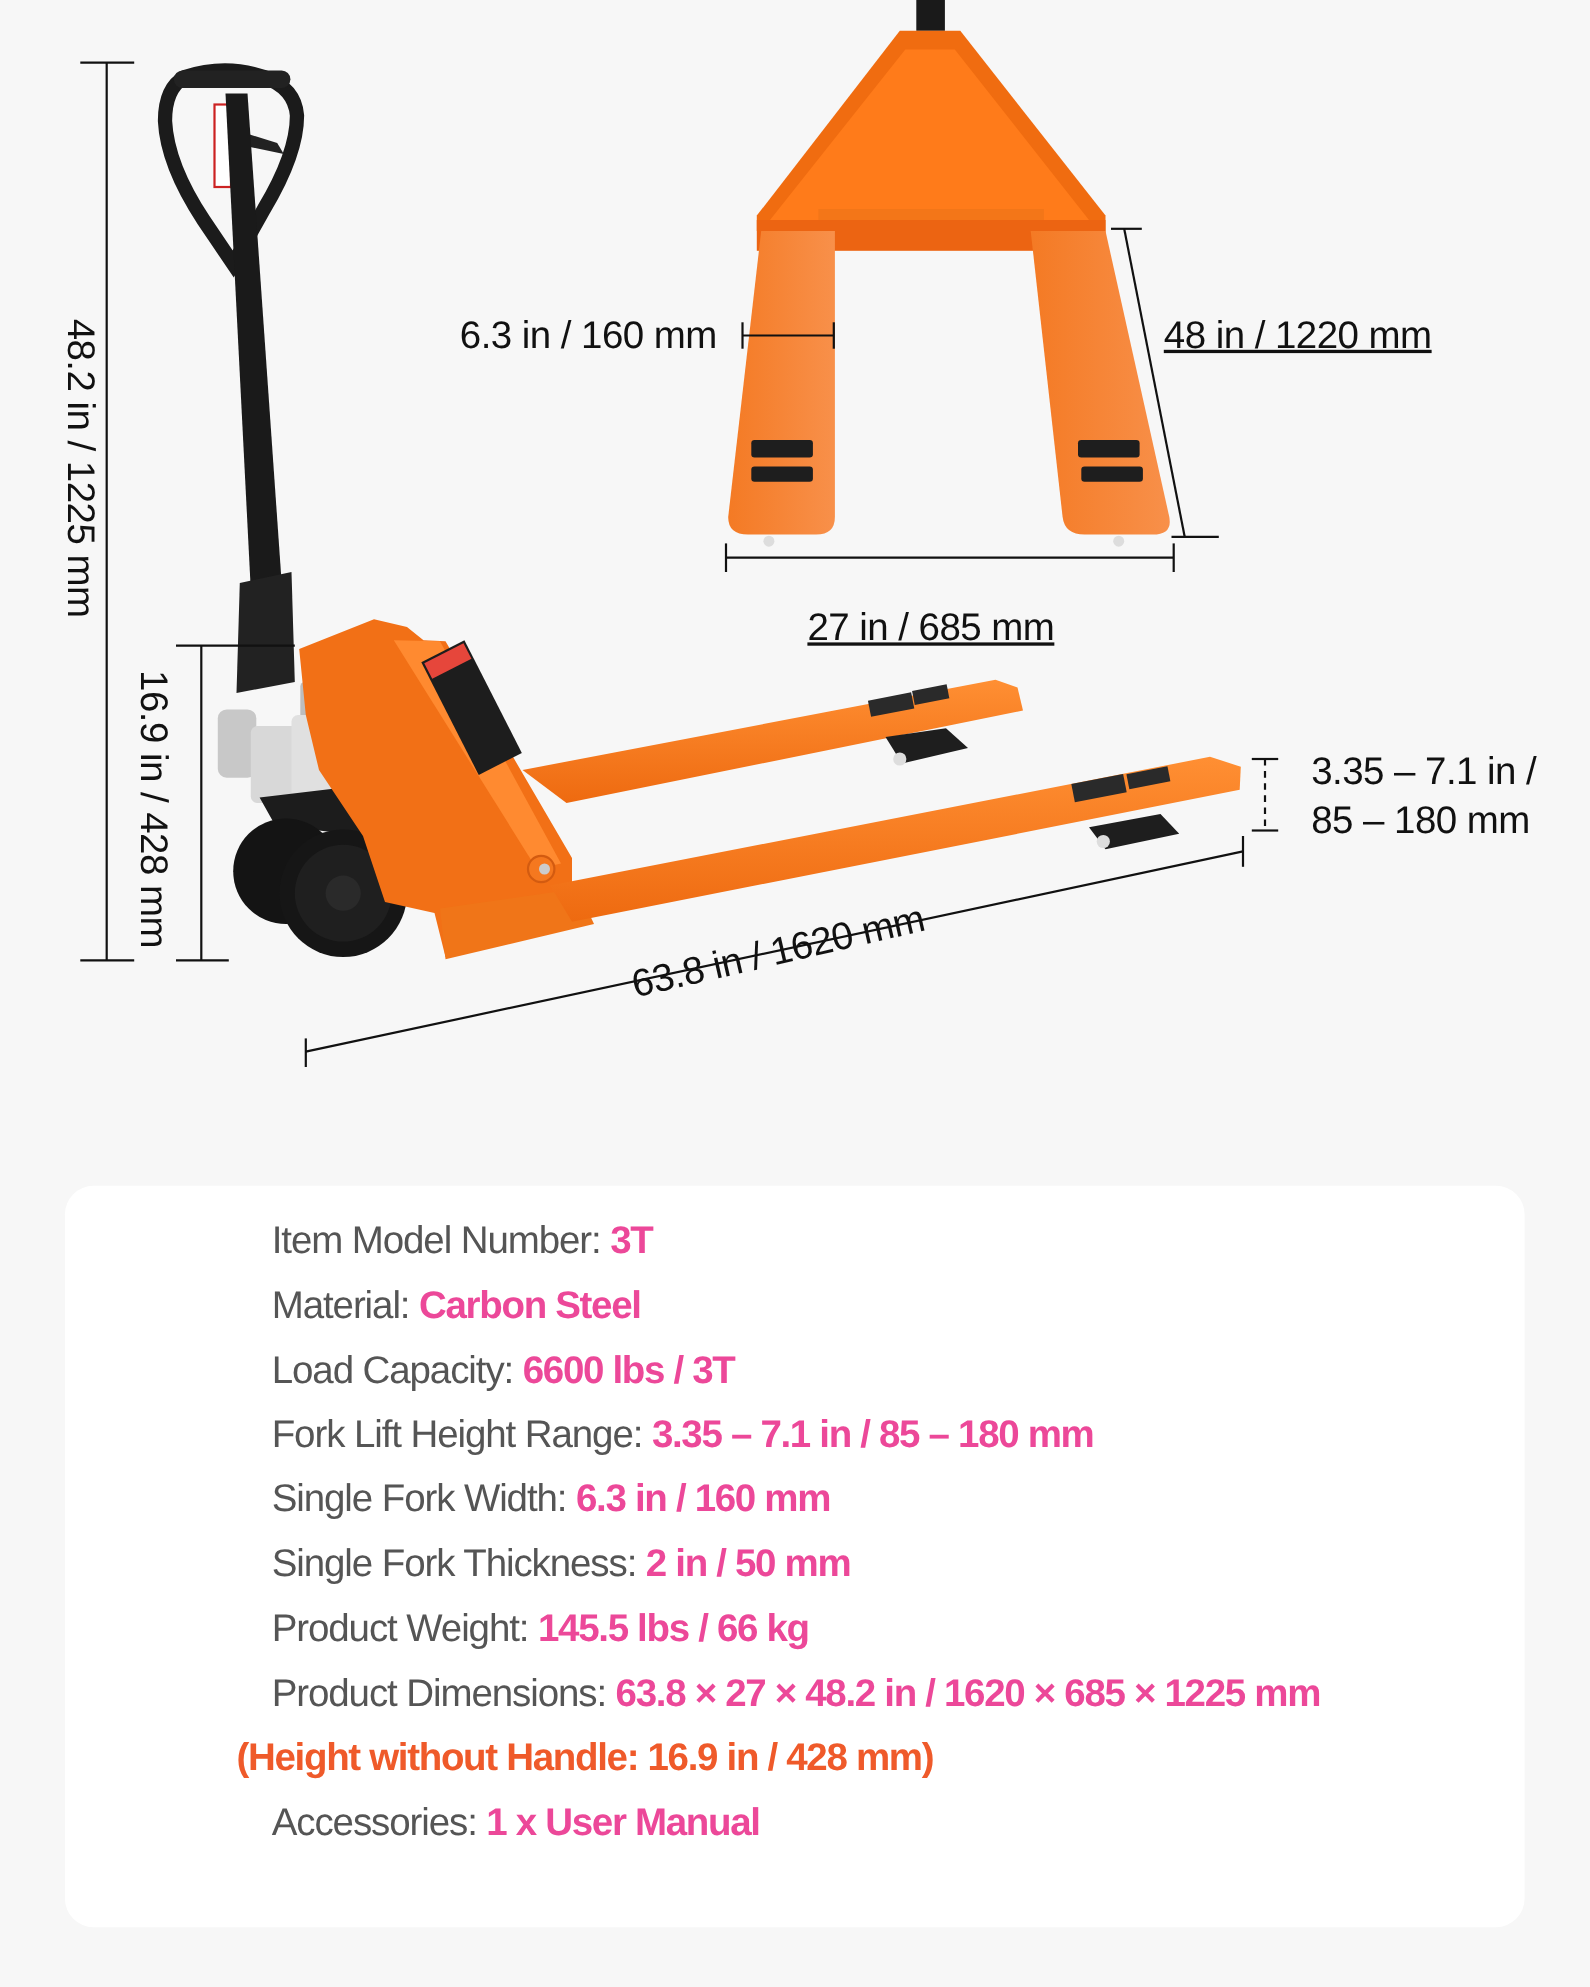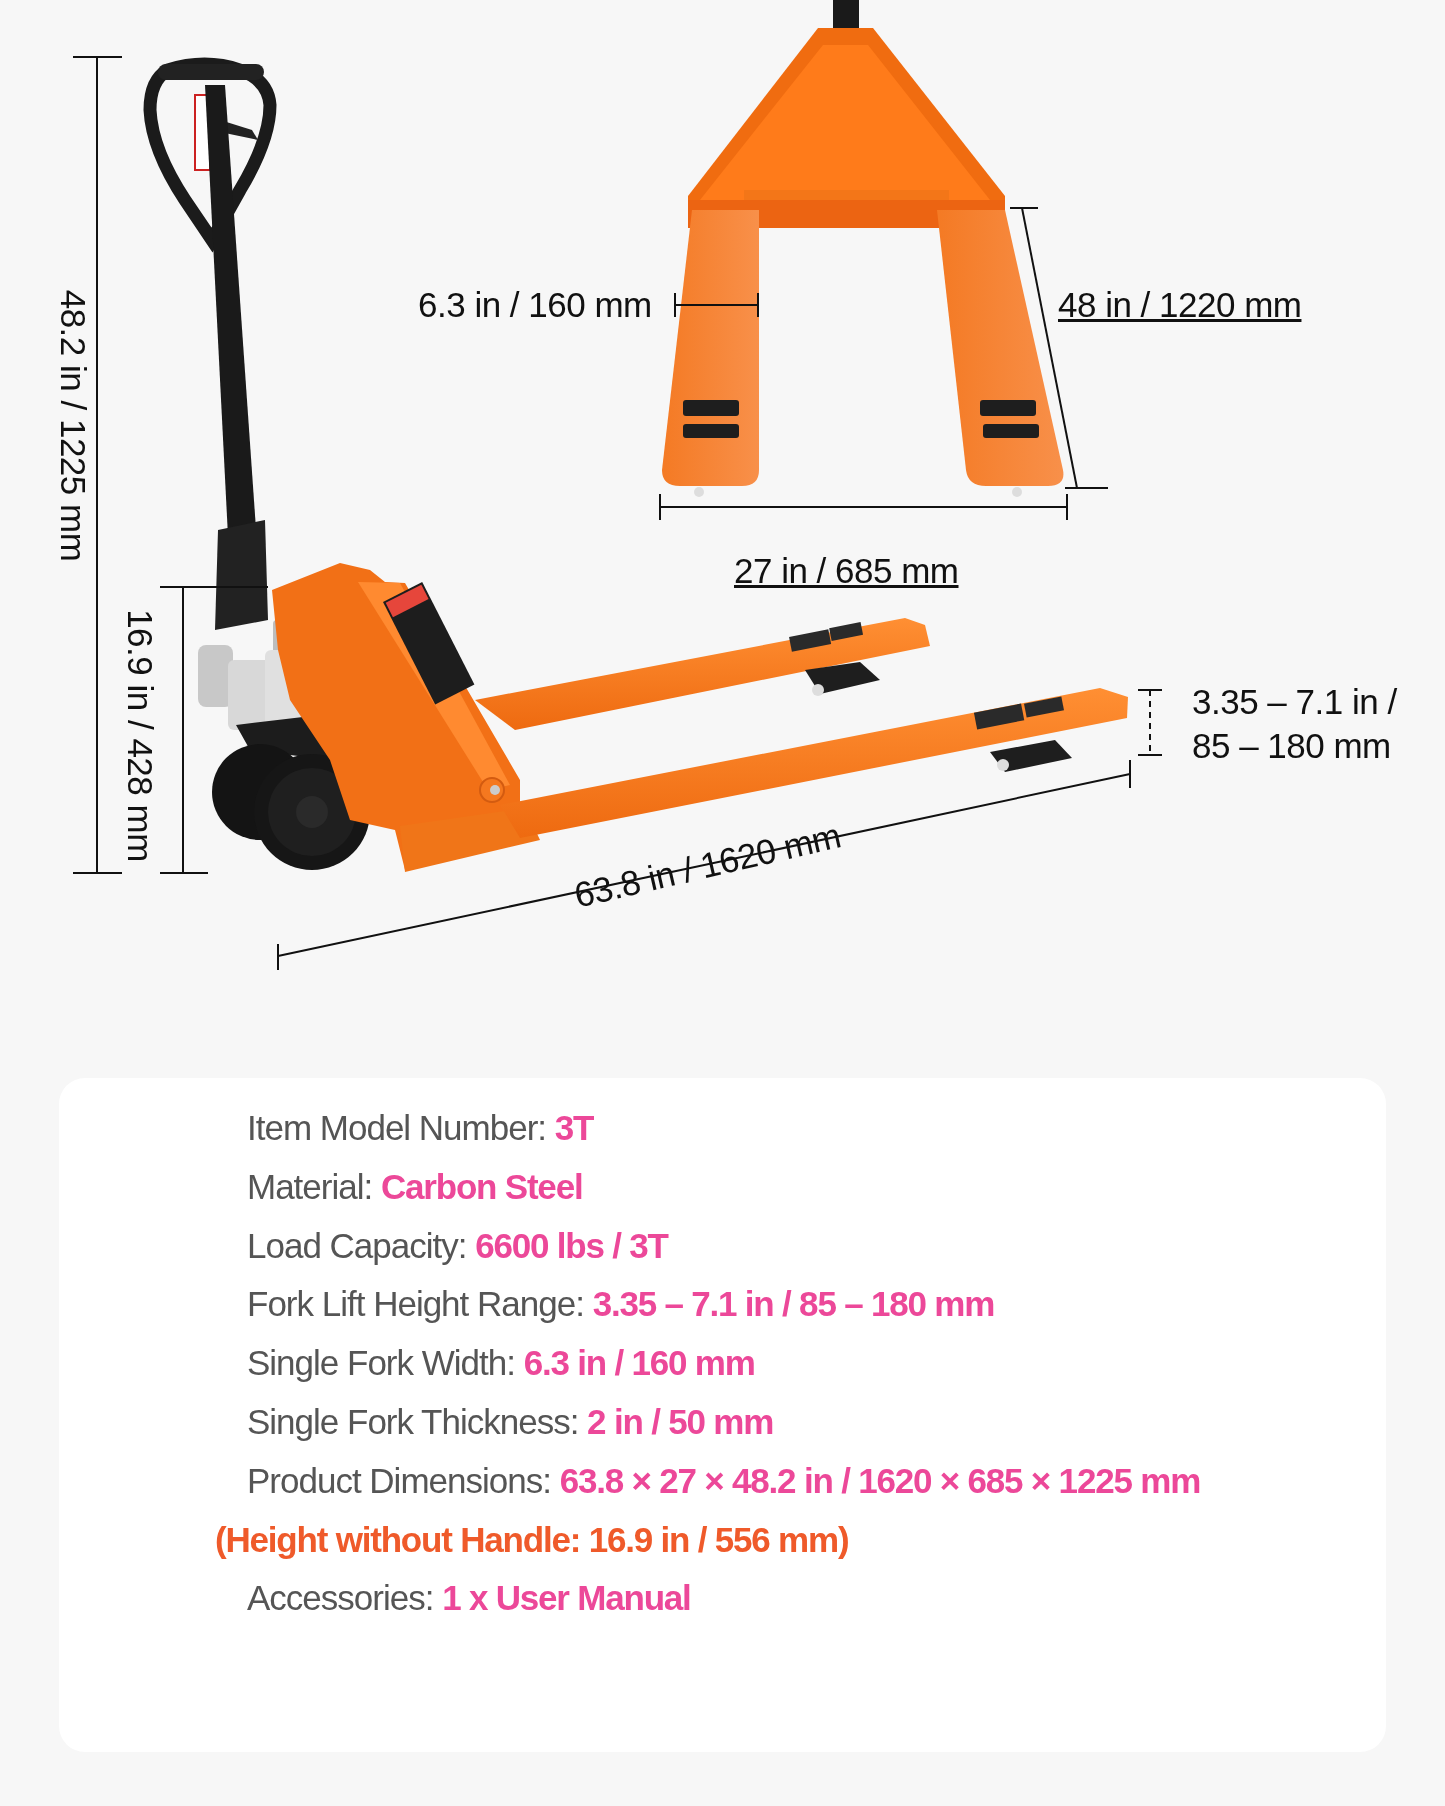--- a/index.html
+++ b/index.html
@@ -190,22 +190,25 @@
     <li class="spec-row">
       <span class="spec-label">Fork Lift Height Range: </span><span class="spec-value">3.35 – 7.1 in / 85 – 180 mm</span>
     </li>
     <li class="spec-row">
       <span class="spec-label">Single Fork Width: </span><span class="spec-value">6.3 in / 160 mm</span>
     </li>
     <li class="spec-row">
       <span class="spec-label">Single Fork Thickness: </span><span class="spec-value">2 in / 50 mm</span>
     </li>
     <li class="spec-row">
+      <span class="spec-label">Product Weight: </span><span class="spec-value">145.5 lbs / 66 kg</span>
+    </li>
+    <li class="spec-row">
       <span class="spec-label">Product Dimensions: </span><span class="spec-value">63.8 × 27 × 48.2 in / 1620 × 685 × 1225 mm</span>
     </li>
     <li class="spec-row">
-      <span class="spec-note">(Height without Handle: 16.9 in / 556 mm)</span>
+      <span class="spec-note">(Height without Handle: 16.9 in / 428 mm)</span>
     </li>
     <li class="spec-row">
       <span class="spec-label">Accessories: </span><span class="spec-value">1 x User Manual</span>
     </li>
   </ul>
 </div>
 
 </body></html>

